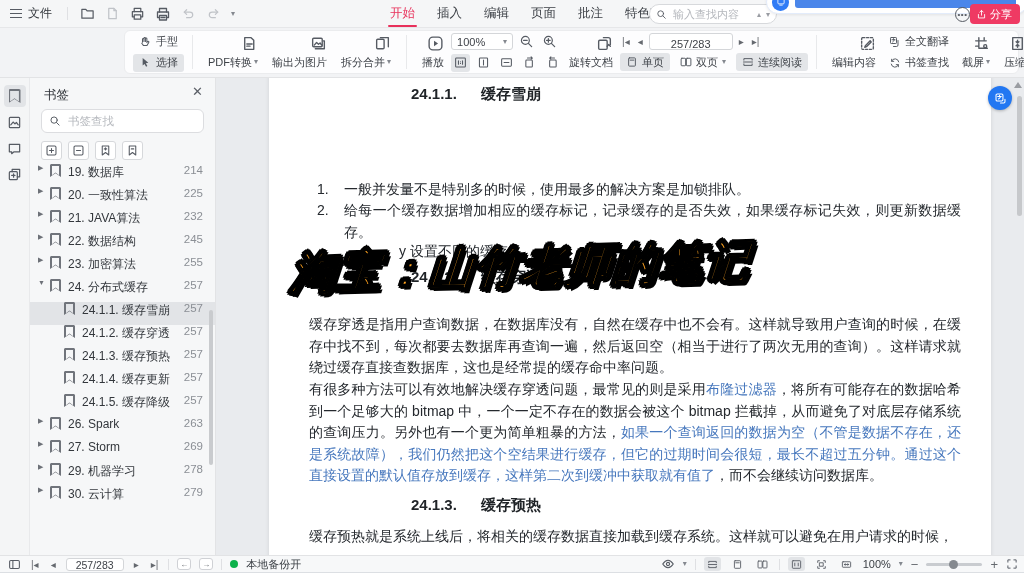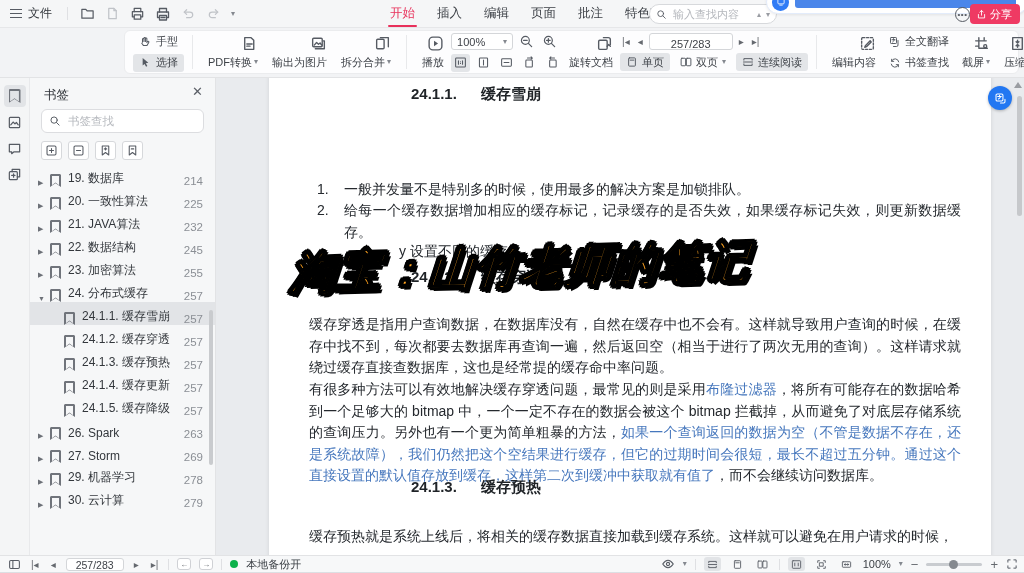--- a/index.html
+++ b/index.html
@@ -70,21 +70,21 @@
   .sidepanel{position:relative;width:186px;background:#f6f7f8;border-right:1px solid #e2e3e5}
   .sp-head{position:absolute;left:14px;top:9px;font-size:12.5px;color:#2f3338}
   .sp-close{position:absolute;right:12px;top:7px;font-size:13px;color:#5a5e66;line-height:1}
   .sp-search{position:absolute;left:11px;right:11px;top:31px;height:24px;border:1px solid #dcdde0;border-radius:6px;
              background:#fff;display:flex;align-items:center;gap:5px;padding:0 7px}
   .sp-search input{border:none;outline:none;flex:1;min-width:0;font-size:11.5px;background:transparent;color:#45494f}
   .sp-search input::placeholder{color:#b7babf}
   .sp-btns{position:absolute;left:11px;top:63px;display:flex;gap:6px}
   .sp-btn{width:21px;height:19px;border:1px solid #d6d8db;border-radius:3px;background:#fff;display:flex;align-items:center;justify-content:center}
   .bmlist{position:absolute;left:0;right:0;top:86px;bottom:0;overflow:hidden}
-  .bmrow{--rowbg:#f6f7f8;position:relative;height:23px;display:flex;align-items:flex-end;padding:0 12px 0 8px;font-size:12px;color:#33373c;background:var(--rowbg)}
+  .bmrow{--rowbg:#f6f7f8;position:relative;height:23px;display:flex;align-items:flex-start;padding:0 12px 0 8px;font-size:12px;color:#33373c;background:var(--rowbg)}
   .bmrow.sel{--rowbg:#e2e4e7}
   .bmrow .arr{width:12px;font-size:7px;color:#6d7178;flex:none}
   .bmrow .bmk{margin-right:7px}
   .bmrow.child{padding-left:34px}
   .bmrow .lbl{flex:1;white-space:nowrap;overflow:hidden}
   .bmrow .pg{font-size:11.5px;color:#8b8f95;margin-left:6px}
   .bmk{width:11px;height:13px;position:relative;display:inline-block;flex:none}
   .bmk::before{content:"";position:absolute;inset:0;background:#70747b;clip-path:polygon(12% 0,88% 0,100% 6%,100% 100%,50% 72%,0 100%,0 6%)}
   .bmk::after{content:"";position:absolute;inset:1.6px;background:var(--rowbg,#f6f7f8);clip-path:polygon(0 0,100% 0,100% 100%,50% 70%,0 100%)}
   .sp-scroll{position:absolute;right:2px;top:232px;width:4px;height:155px;border-radius:2px;background:#c9cbce}
@@ -586,21 +586,21 @@
           <span class="n">2.</span>
           <span class="t">给每一个缓存数据增加相应的缓存标记，记录缓存的是否失效，如果缓存标记失效，则更新数据缓存。</span>
         </div>
         <div class="frag" style="top:181px">y 设置不同的缓存</div>
         <div class="hd" style="top:206px">
           <span>24.1.2.</span>
             <span>缓存穿透</span>
         </div>
         <div class="pgph" style="top:252px">缓存穿透是指用户查询数据，在数据库没有，自然在缓存中也不会有。这样就导致用户查询的时候，在缓存中找不到，每次都要去数据库再查询一遍，然后返回空（相当于进行了两次无用的查询）。这样请求就绕过缓存直接查数据库，这也是经常提的缓存命中率问题。</div>
         <div class="pgph" style="top:317px" id="p3"><span>有很多种方法可以有效地解决缓存穿透问题，最常见的则是采用</span><span class="link">布隆过滤器</span><span>，将所有可能存在的数据哈希到一个足够大的 bitmap 中，一个一定不存在的数据会被这个 bitmap 拦截掉，从而避免了对底层存储系统的查询压力。另外也有一个更为简单粗暴的方法，</span><span class="blue">如果一个查询返回的数据为空（不管是数据不存在，还是系统故障），我们仍然把这个空结果进行缓存，但它的过期时间会很短，最长不超过五分钟。通过这个直接设置的默认值存放到缓存，这样第二次到缓冲中获取就有值了</span><span>，而不会继续访问数据库。</span></div>
-        <div class="hd" style="top:416px">
+        <div class="hd" style="top:434px">
           <span>24.1.3.</span>
             <span>缓存预热</span>
         </div>
         <div class="pgph" style="top:464px">缓存预热就是系统上线后，将相关的缓存数据直接加载到缓存系统。这样就可以避免在用户请求的时候，</div>
         <div class="watermark">淘宝：山竹老师的笔记</div>
       </div>
       <span class="floatbtn">
         <svg class="ic white" width="13" height="13" viewBox="0 0 16 16">
             <rect x="2.5" y="2.5" width="8.5" height="8.5" rx="1.5"></rect>
             <path d="M4.5 5.5h4.5M6.8 4v1.5M5.5 8.5C7 7.8 8 6.5 8.2 5.5"></path>

